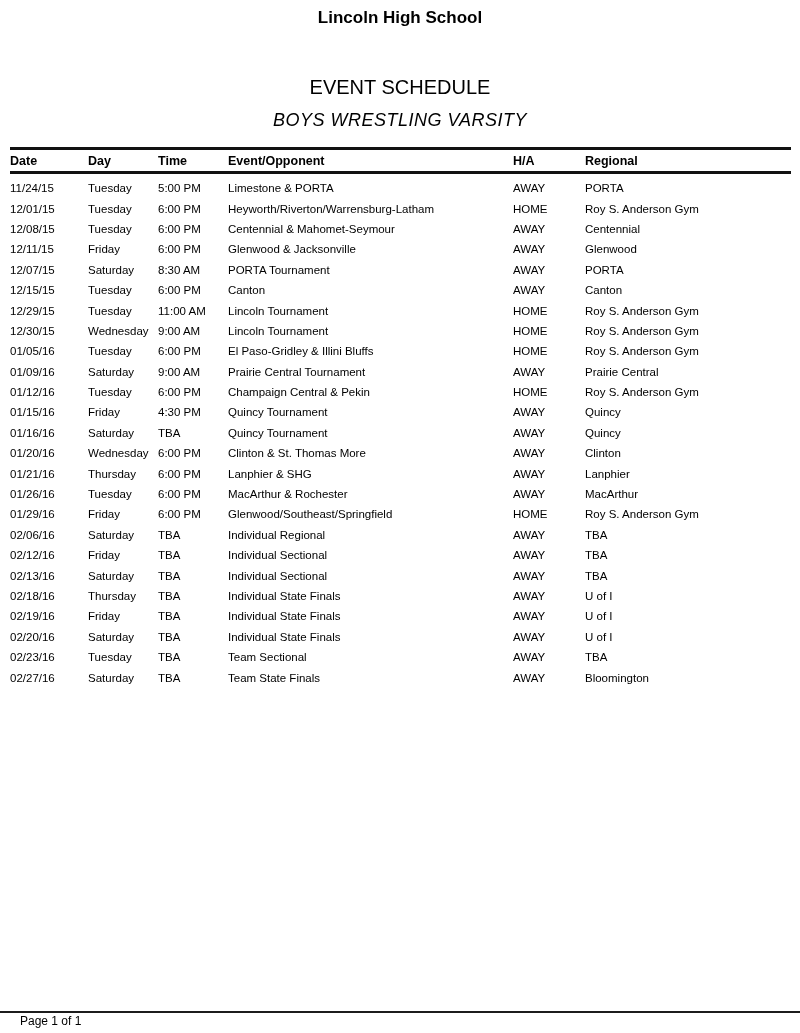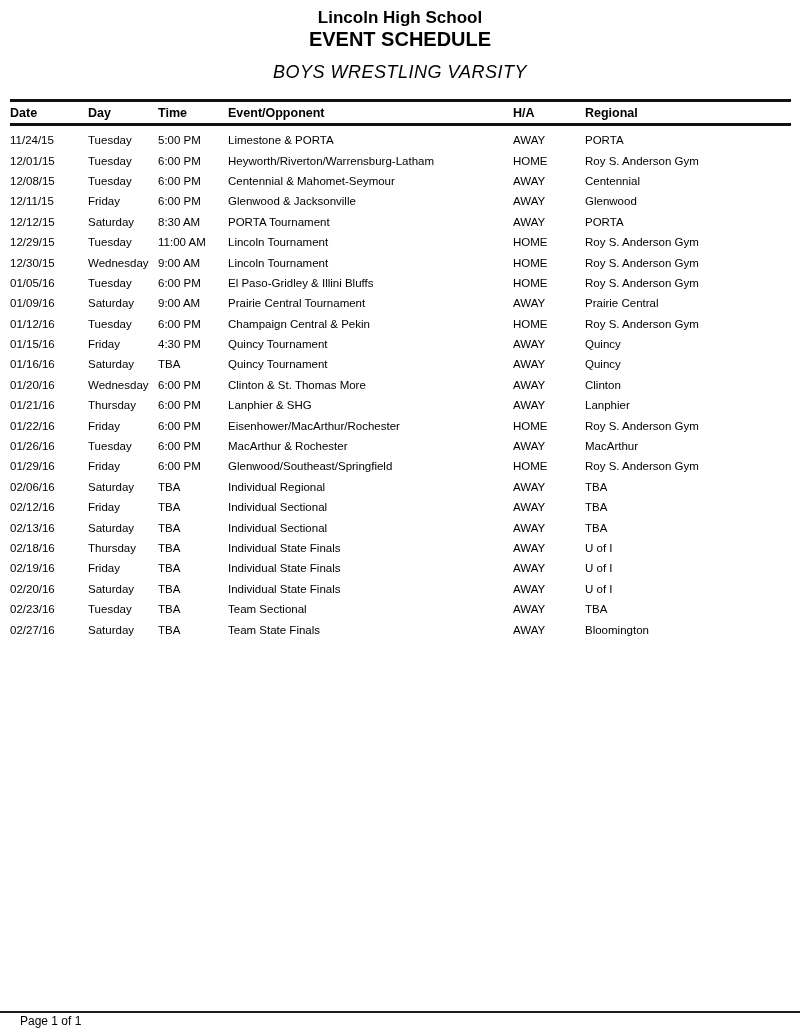--- a/index.html
+++ b/index.html
@@ -13,21 +13,21 @@
     position: relative;
     width: 800px; height: 1033px;
     background: #ffffff;
     overflow: hidden;
   }
   .titles { text-align: center; padding-top: 7px; }
   .school {
     font-size: 17px; font-weight: bold; line-height: 21px;
   }
   .doc-title {
-    font-size: 20px; font-weight: bold; line-height: 23px;
+    font-size: 20px; font-weight: normal; line-height: 23px; margin-top: 48px;
   }
   .team-title {
     font-size: 18px; font-style: italic; line-height: 21px;
     margin-top: 11px; letter-spacing: 0.5px;
   }
   table.schedule {
     border-collapse: collapse;
     table-layout: fixed;
     width: 781px;
     margin: 16px 0 8px 10px;
@@ -125,26 +125,34 @@
         </tr>
         <tr>
           <td class="c0">12/11/15</td>
           <td class="c1">Friday</td>
           <td class="c2">6:00 PM</td>
           <td class="c3">Glenwood &amp; Jacksonville</td>
           <td class="c4">AWAY</td>
           <td class="c5">Glenwood</td>
         </tr>
         <tr>
-          <td class="c0">12/12/15</td>
+          <td class="c0">12/07/15</td>
           <td class="c1">Saturday</td>
           <td class="c2">8:30 AM</td>
           <td class="c3">PORTA Tournament</td>
           <td class="c4">AWAY</td>
           <td class="c5">PORTA</td>
+        </tr>
+        <tr>
+          <td class="c0">12/15/15</td>
+          <td class="c1">Tuesday</td>
+          <td class="c2">6:00 PM</td>
+          <td class="c3">Canton</td>
+          <td class="c4">AWAY</td>
+          <td class="c5">Canton</td>
         </tr>
         <tr>
           <td class="c0">12/29/15</td>
           <td class="c1">Tuesday</td>
           <td class="c2">11:00 AM</td>
           <td class="c3">Lincoln Tournament</td>
           <td class="c4">HOME</td>
           <td class="c5">Roy S. Anderson Gym</td>
         </tr>
         <tr>
@@ -205,28 +213,20 @@
         </tr>
         <tr>
           <td class="c0">01/21/16</td>
           <td class="c1">Thursday</td>
           <td class="c2">6:00 PM</td>
           <td class="c3">Lanphier &amp; SHG</td>
           <td class="c4">AWAY</td>
           <td class="c5">Lanphier</td>
         </tr>
         <tr>
-          <td class="c0">01/22/16</td>
-          <td class="c1">Friday</td>
-          <td class="c2">6:00 PM</td>
-          <td class="c3">Eisenhower/MacArthur/Rochester</td>
-          <td class="c4">HOME</td>
-          <td class="c5">Roy S. Anderson Gym</td>
-        </tr>
-        <tr>
           <td class="c0">01/26/16</td>
           <td class="c1">Tuesday</td>
           <td class="c2">6:00 PM</td>
           <td class="c3">MacArthur &amp; Rochester</td>
           <td class="c4">AWAY</td>
           <td class="c5">MacArthur</td>
         </tr>
         <tr>
           <td class="c0">01/29/16</td>
           <td class="c1">Friday</td>

